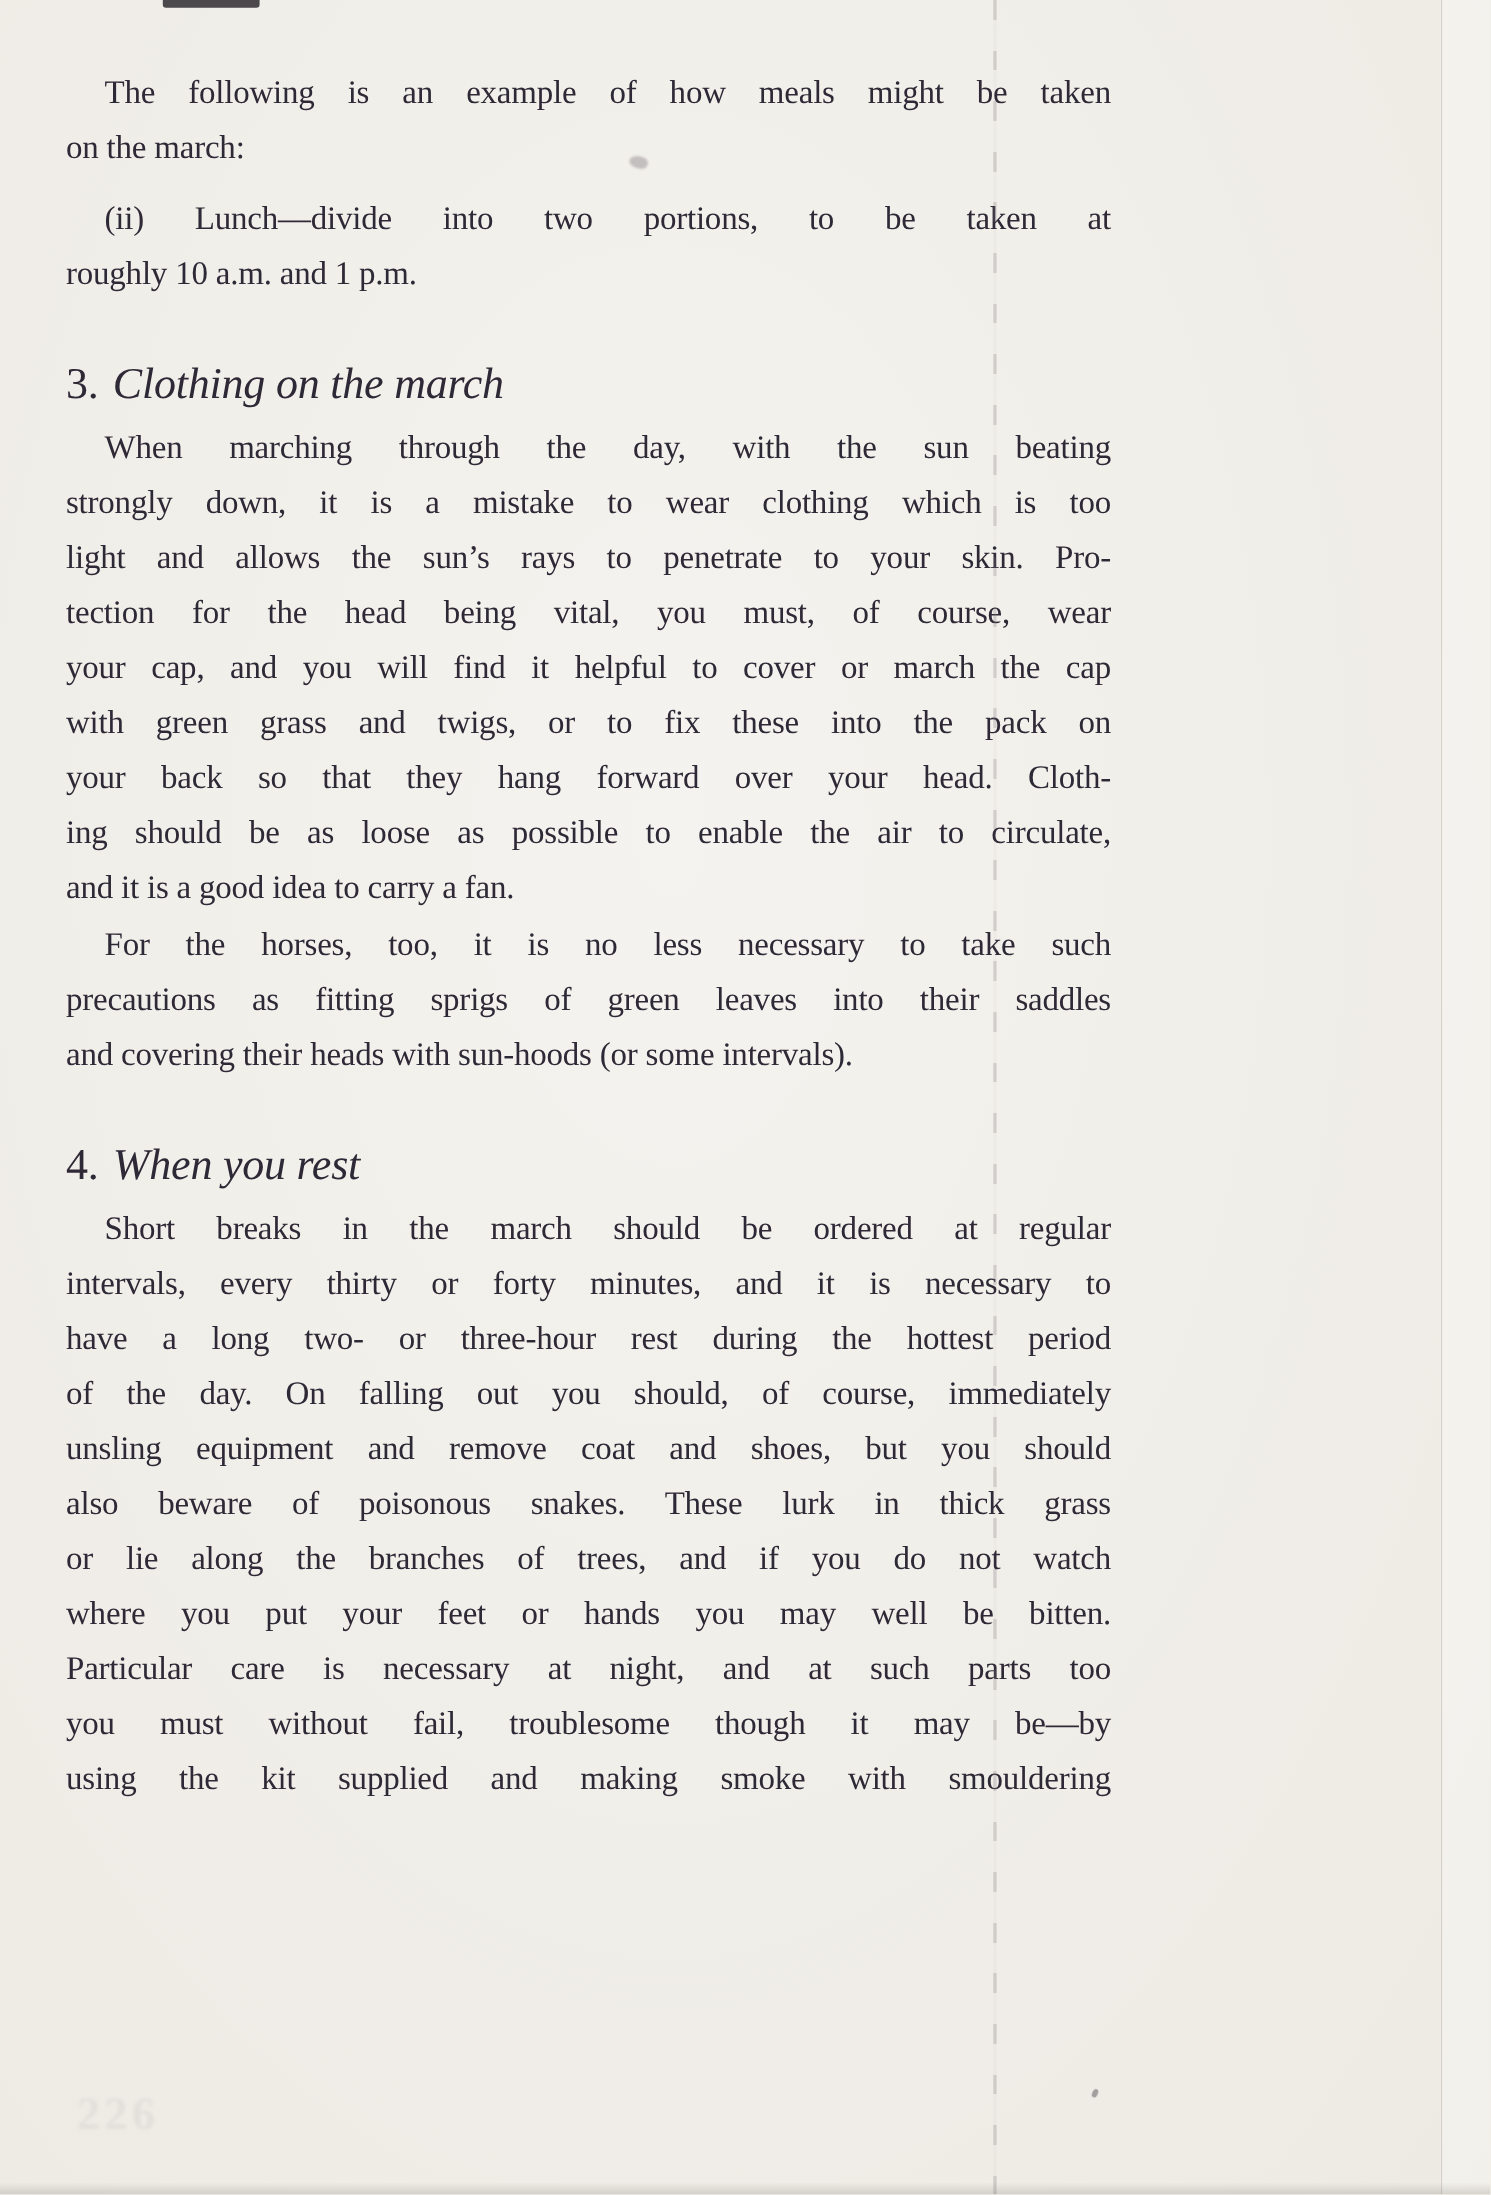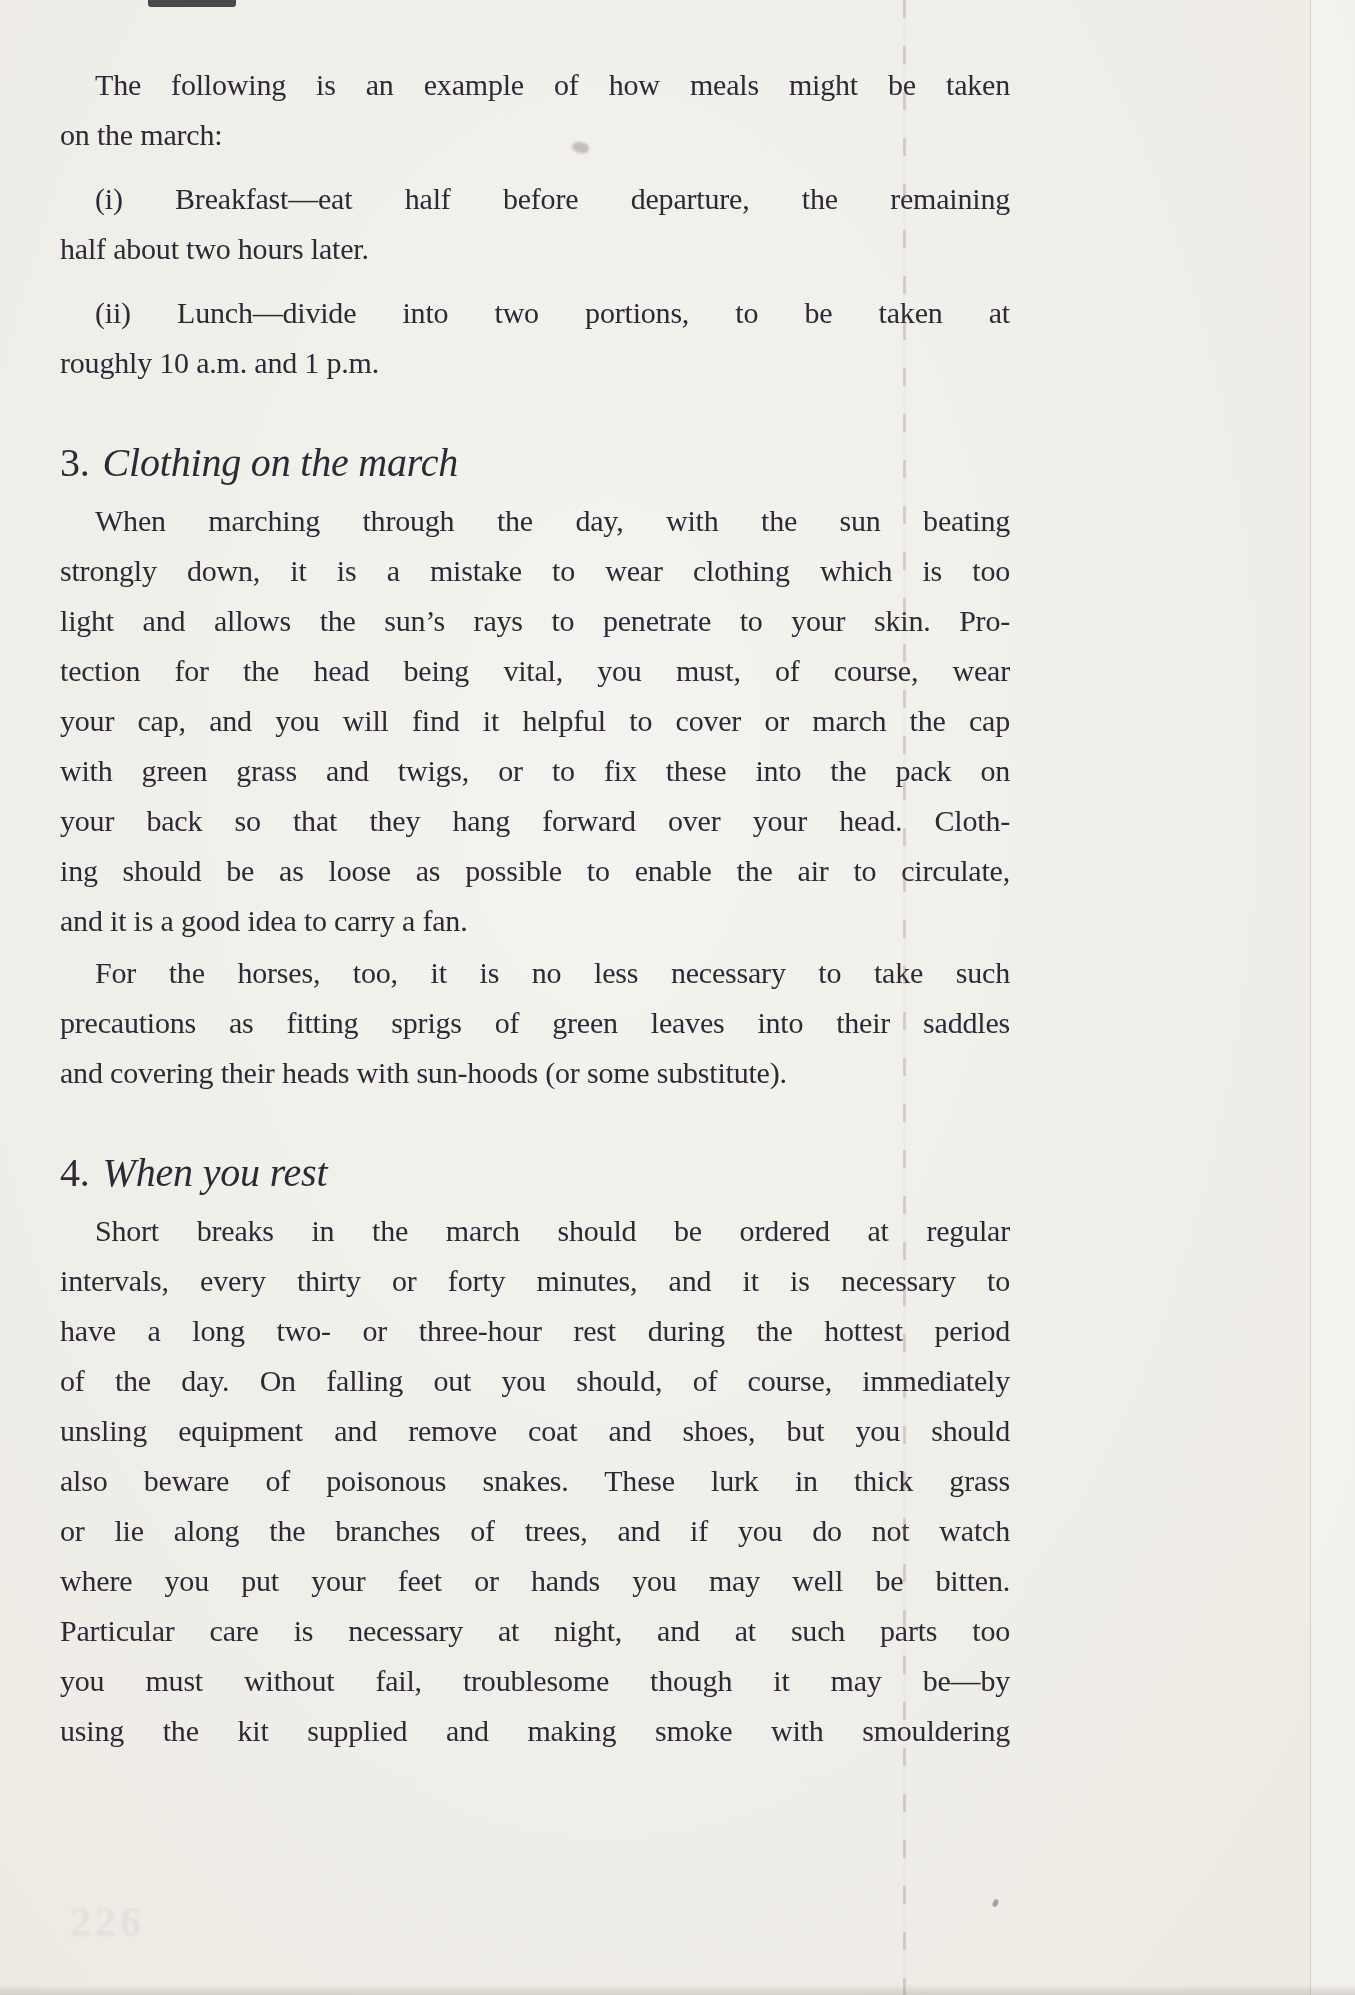--- a/index.html
+++ b/index.html
@@ -95,43 +95,39 @@
 </head>
 <body>
 
 <div class="page">
   <div class="text-column">
       <div class="para paragraph">
         <div class="line first justify">The following is an example of how meals might be taken</div>
         <div class="line">on the march:</div>
       </div>
       <div class="para list-item">
-        <div class="line first justify">(i) Breakfast—eat half before departure, the remaining</div>
-        <div class="line">half about two hours later.</div>
-      </div>
-      <div class="para list-item">
         <div class="line first justify">(ii) Lunch—divide into two portions, to be taken at</div>
         <div class="line">roughly 10 a.m. and 1 p.m.</div>
       </div>
       <h2 class="heading"><span class="h-num">3.</span><span class="h-title">Clothing on the march</span></h2>
       <div class="para paragraph">
         <div class="line first justify">When marching through the day, with the sun beating</div>
         <div class="line justify">strongly down, it is a mistake to wear clothing which is too</div>
         <div class="line justify">light and allows the sun’s rays to penetrate to your skin. Pro-</div>
         <div class="line justify">tection for the head being vital, you must, of course, wear</div>
         <div class="line justify">your cap, and you will find it helpful to cover or march the cap</div>
         <div class="line justify">with green grass and twigs, or to fix these into the pack on</div>
         <div class="line justify">your back so that they hang forward over your head. Cloth-</div>
         <div class="line justify">ing should be as loose as possible to enable the air to circulate,</div>
         <div class="line">and it is a good idea to carry a fan.</div>
       </div>
       <div class="para paragraph">
         <div class="line first justify">For the horses, too, it is no less necessary to take such</div>
         <div class="line justify">precautions as fitting sprigs of green leaves into their saddles</div>
-        <div class="line">and covering their heads with sun-hoods (or some substitute).</div>
+        <div class="line">and covering their heads with sun-hoods (or some intervals).</div>
       </div>
       <h2 class="heading"><span class="h-num">4.</span><span class="h-title">When you rest</span></h2>
       <div class="para paragraph">
         <div class="line first justify">Short breaks in the march should be ordered at regular</div>
         <div class="line justify">intervals, every thirty or forty minutes, and it is necessary to</div>
         <div class="line justify">have a long two- or three-hour rest during the hottest period</div>
         <div class="line justify">of the day. On falling out you should, of course, immediately</div>
         <div class="line justify">unsling equipment and remove coat and shoes, but you should</div>
         <div class="line justify">also beware of poisonous snakes. These lurk in thick grass</div>
         <div class="line justify">or lie along the branches of trees, and if you do not watch</div>

